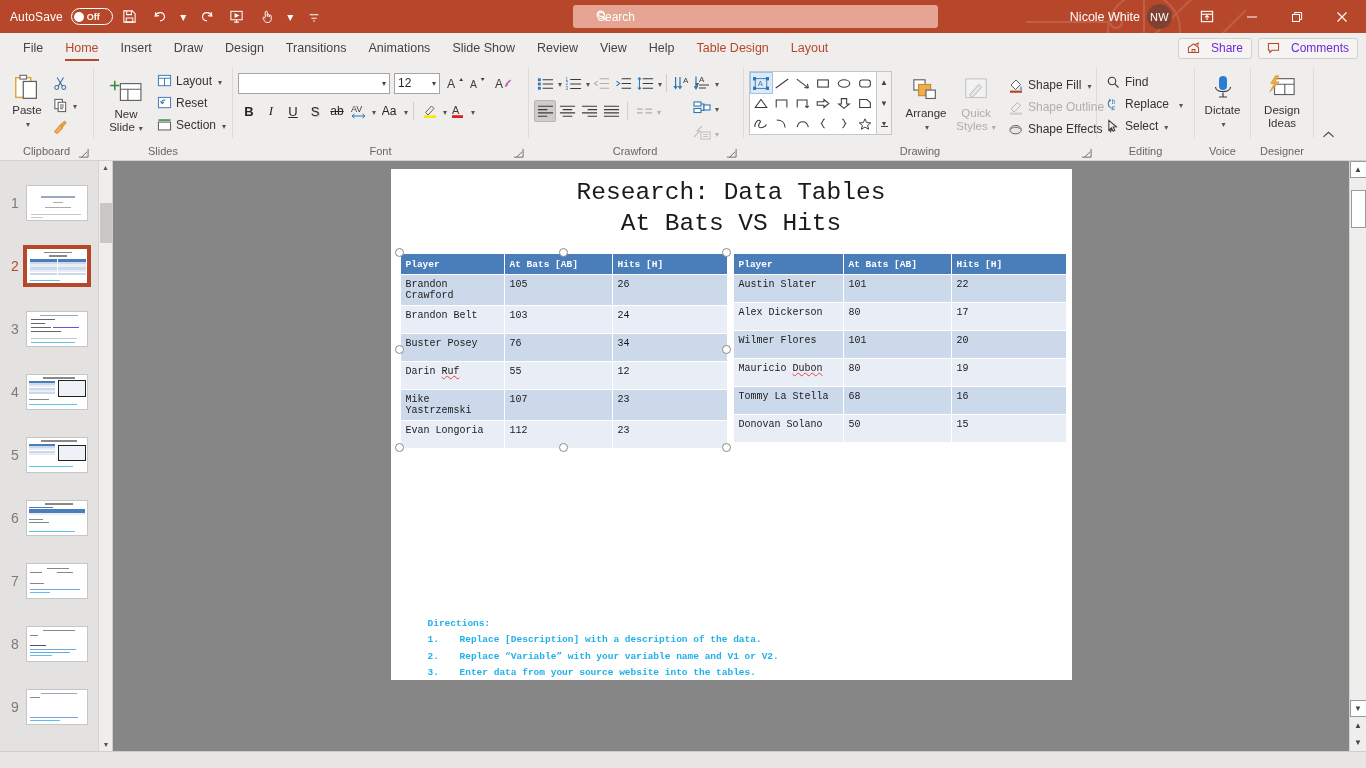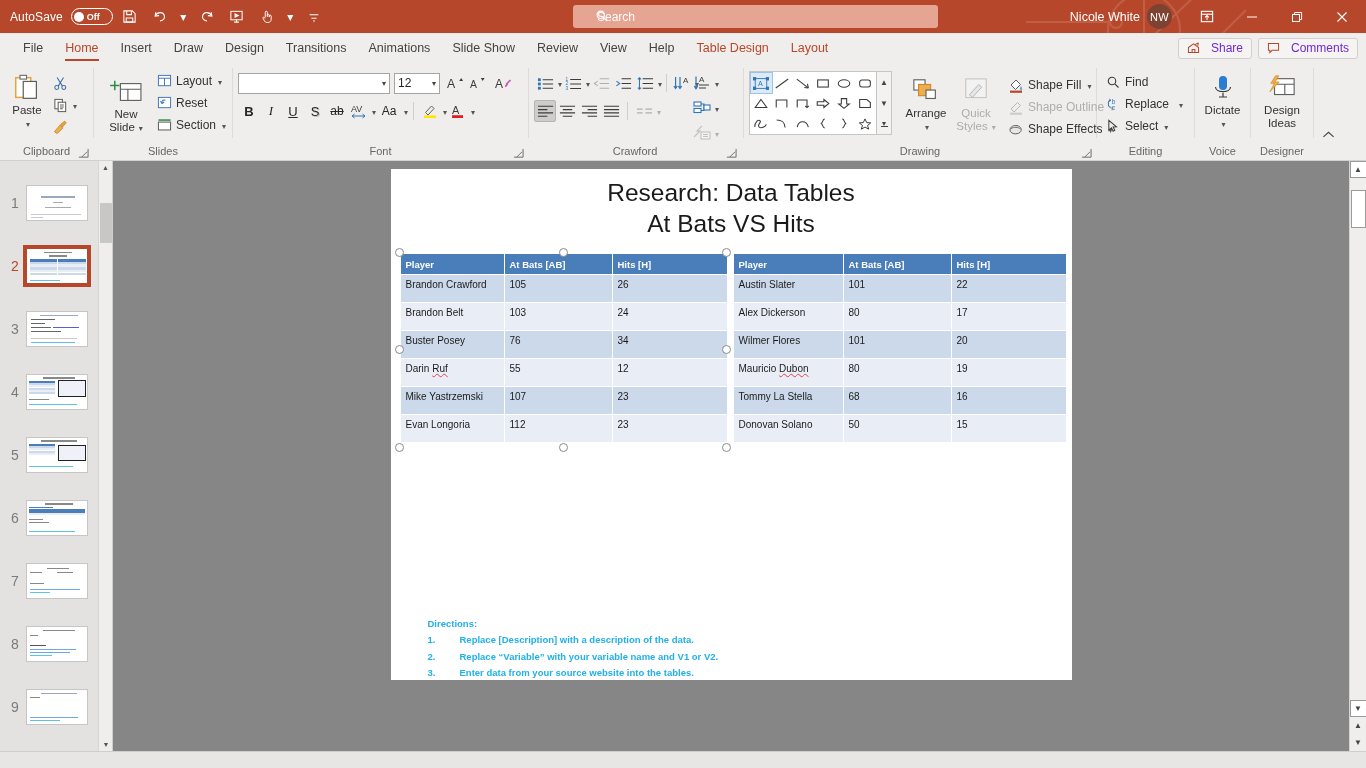--- a/index.html
+++ b/index.html
@@ -165,21 +165,21 @@
   .tblk { position:absolute; }
   .thumbscroll {
     position:absolute; right:0; top:0; width:14px; height:100%;
     background:#f0eeec; border-left:1px solid #d7d5d3;
   }
   .ts-arrow { height:13px; display:flex; align-items:center; justify-content:center; font-size:7px; color:#555;}
   .ts-thumb { position:absolute; left:1px; width:12px; background:#c9c7c5; border-radius:1px;}
 
   
   .slidepane { flex:1; background:#868686; position:relative; display:flex;
-    align-items:flex-start; justify-content:center; }
+    align-items:flex-start; justify-content:center;font-family:Liberation Mono, monospace; }
   .slide {
     width:681px; height:511px; background:#fff; margin-top:8px; position:relative;
   }
   .slide-title {
     position:absolute; left:40px; right:40px; top:8px; text-align:center;
     font-size:24.5px; color:#1a1a1a; line-height:31px; font-weight:normal;
   }
   .tblwrap { position:absolute; }
   table.dt { border-collapse:collapse; width:100%; table-layout:fixed; }
   table.dt th {

